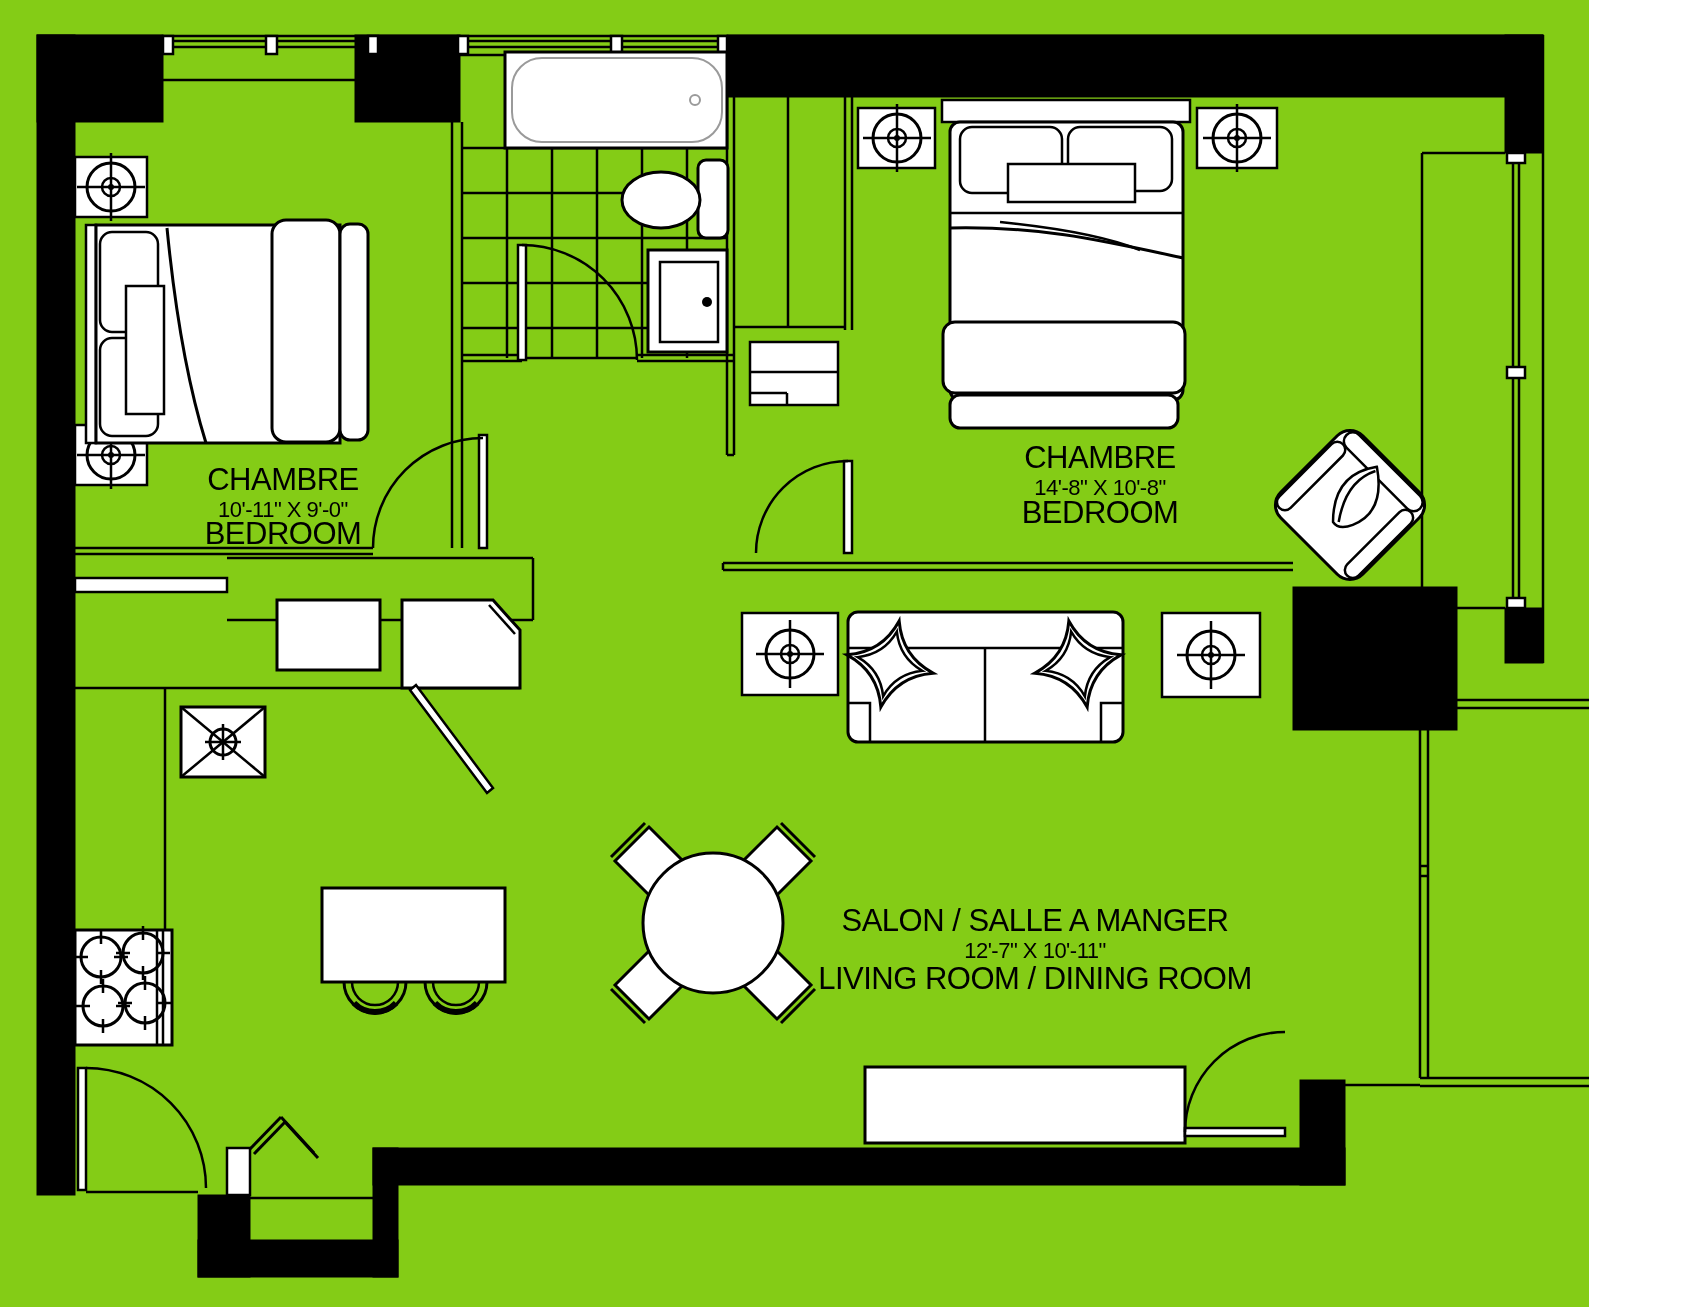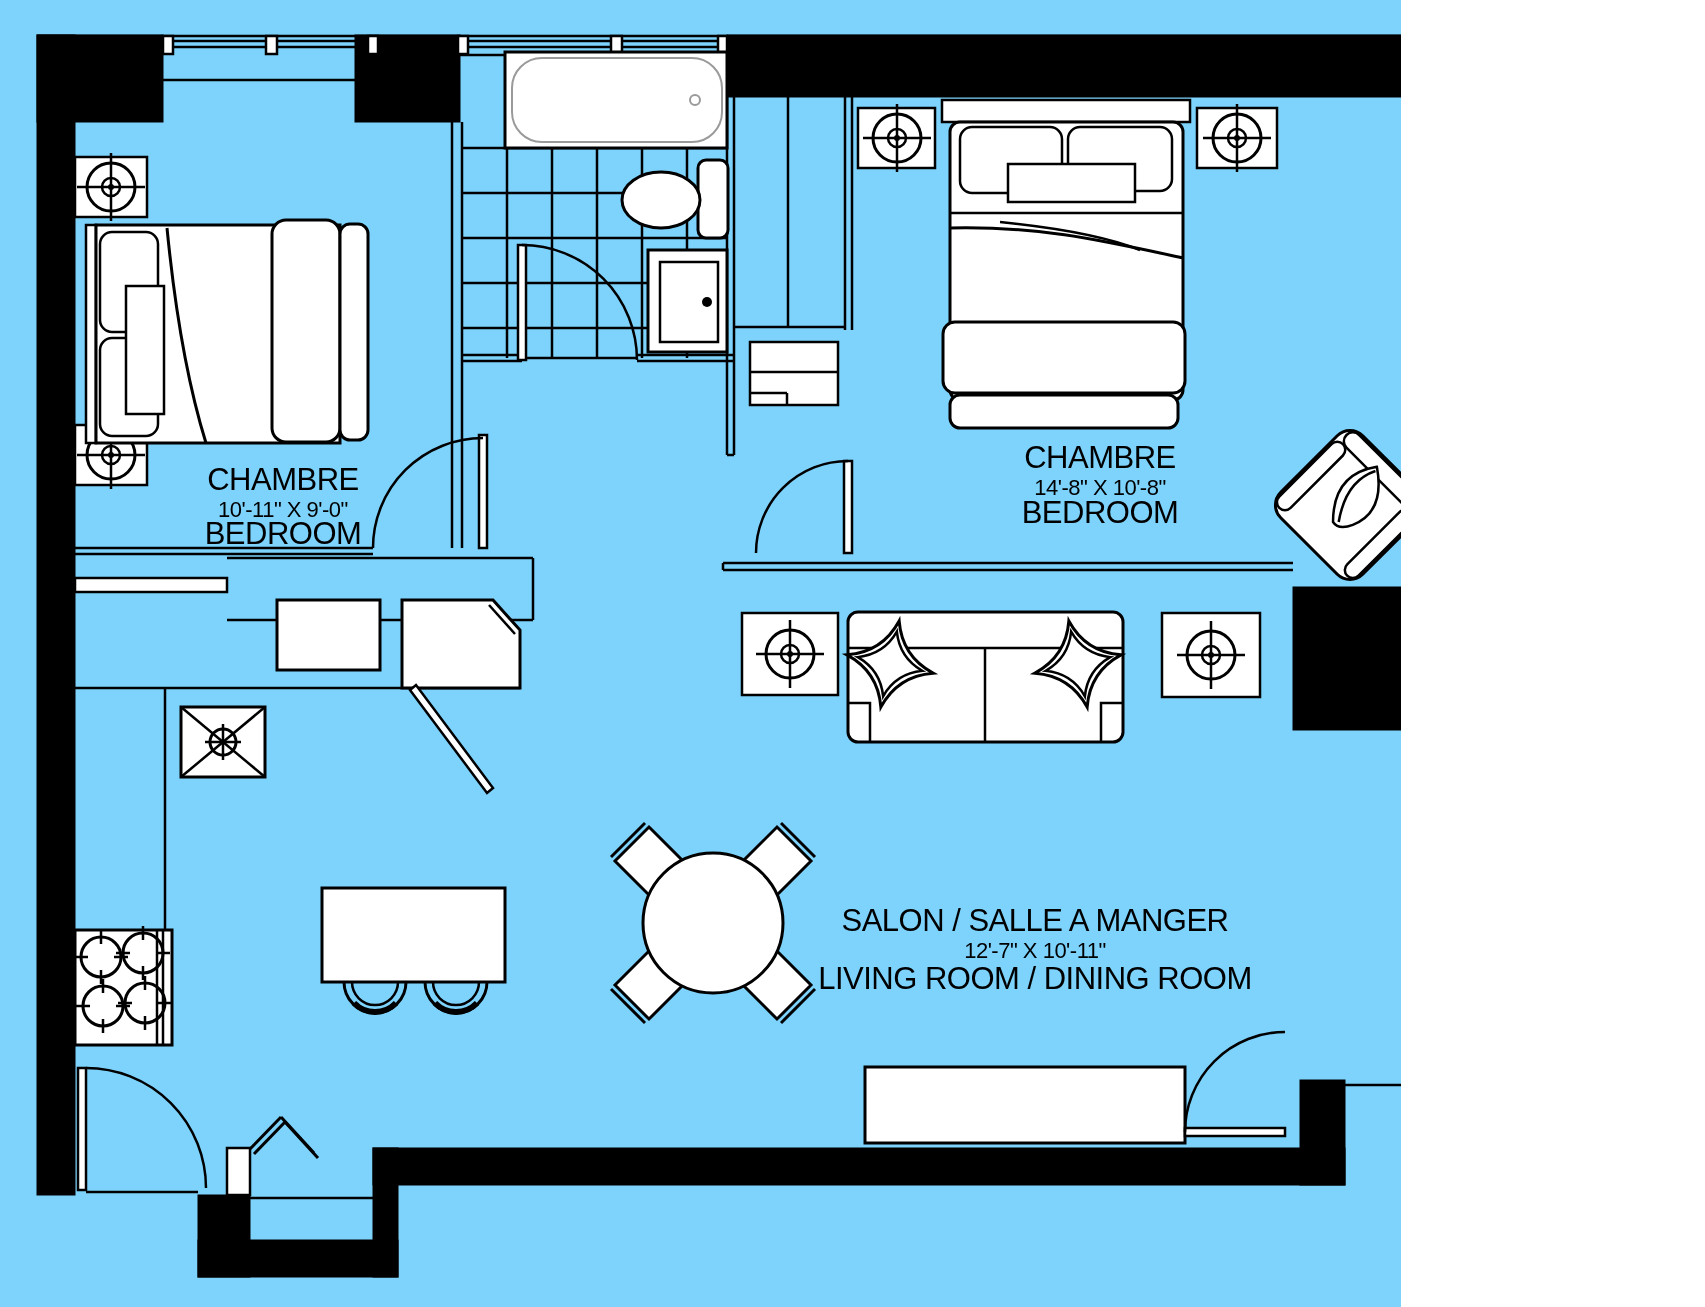--- a/index.html
+++ b/index.html
@@ -1,16 +1,16 @@
 <!DOCTYPE html>
 <html><head>
 <meta charset="utf-8">
 <style>
   html,body{margin:0;padding:0;background:#fff;}
-  .canvas{position:relative;width:1401px;height:1307px;background:#7dd3fc;overflow:hidden;text-align:right;}
+  .canvas{position:relative;width:1589px;height:1307px;background:#84cc16;overflow:hidden;text-align:right;}
   svg{display:block;}
   .ln{stroke:#000;stroke-width:2.5;fill:none;}
   .ln2{stroke:#000;stroke-width:3;fill:none;}
   .wall{fill:#000;stroke:#000;stroke-width:1;}
   .wht{fill:#fff;stroke:#000;stroke-width:3;}
   .whtthin{fill:#fff;stroke:#000;stroke-width:2.5;}
   .gray{stroke:#9a9a9a;stroke-width:2;fill:none;}
   .lbl{font-family:"Liberation Sans",sans-serif;fill:#000;text-anchor:middle;letter-spacing:-0.5px;}
   .lbl-lg{font-size:31px;}
   .lbl-sm{font-size:22px;}

